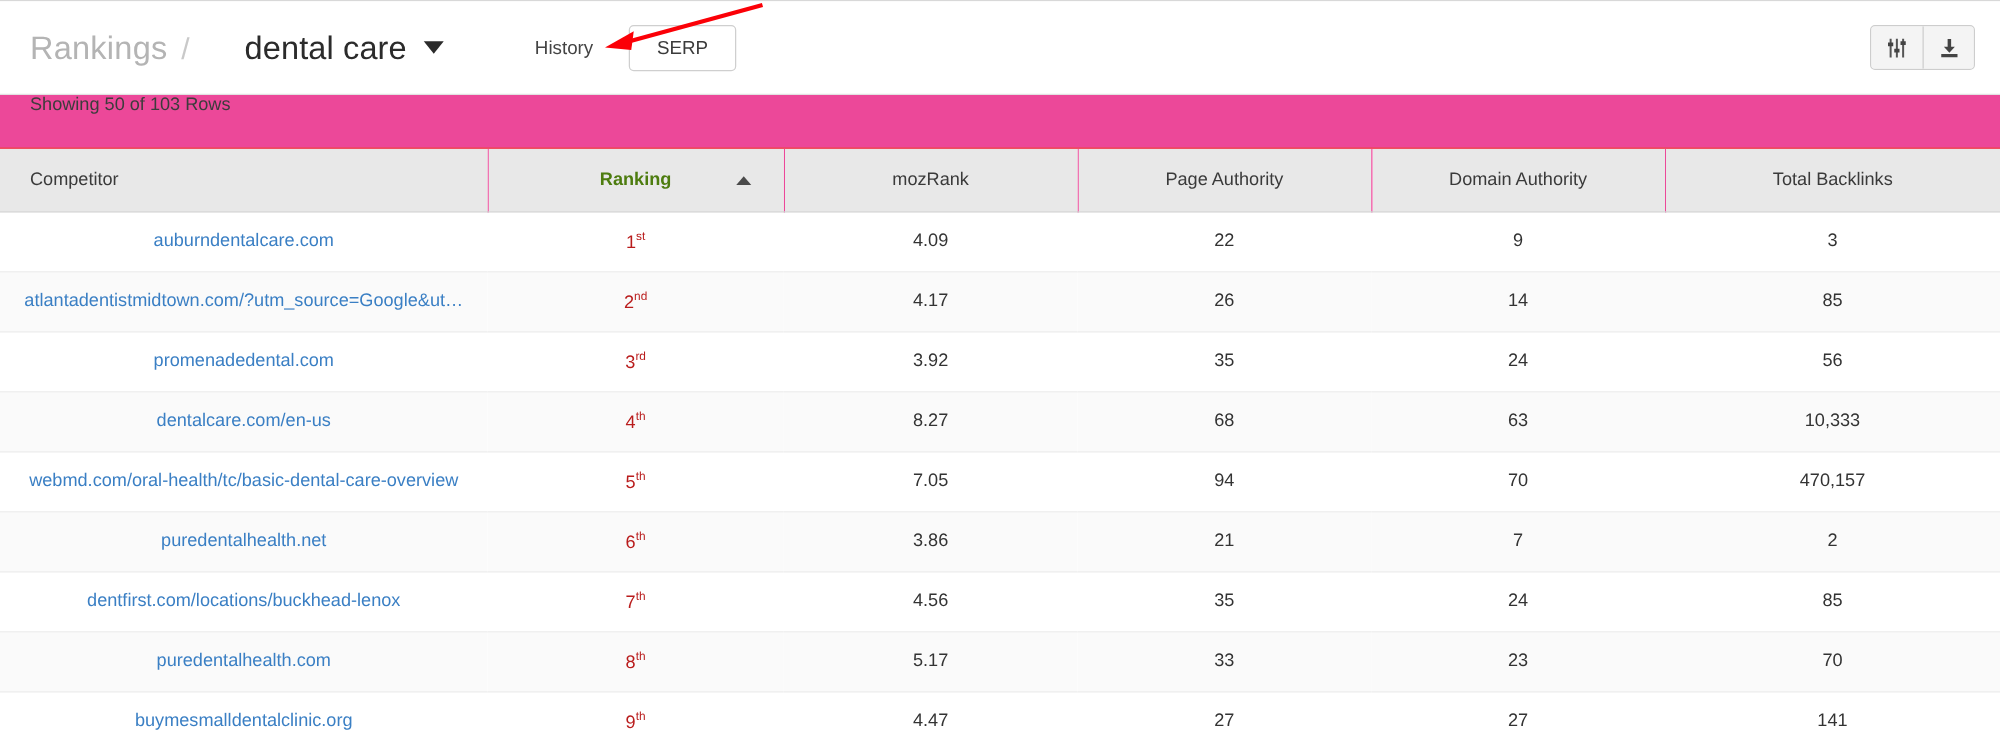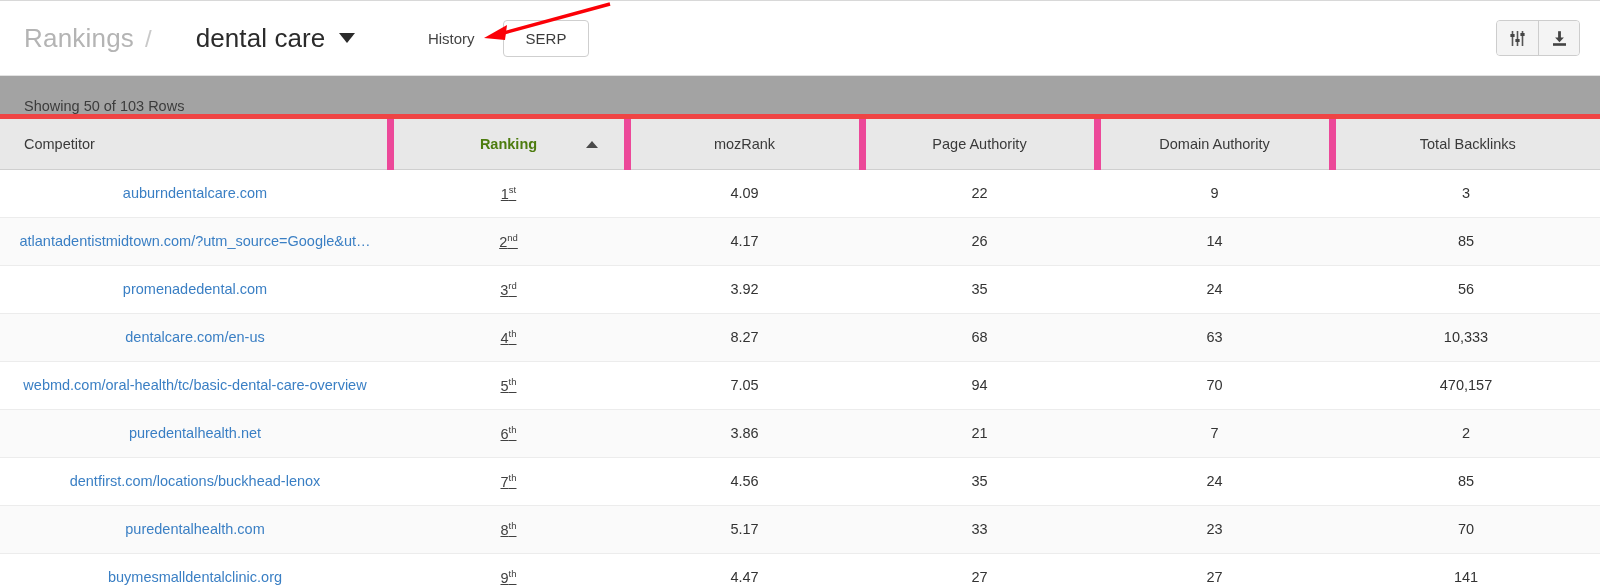--- a/index.html
+++ b/index.html
@@ -100,39 +100,39 @@
     width: 41px; height: 34px;
     display: flex; align-items: center; justify-content: center;
     background: #f4f4f4;
     cursor: pointer;
   }
   .hbtn + .hbtn { border-left: 1px solid #cdcdcd; }
 
   
   .showing-band {
     height: 43px;
-    background: #a3a3a3;
+    background: #ec4899;
     display: flex;
-    align-items: flex-end;
+    align-items: flex-start;
     padding-left: 24px;
-    border-bottom: 5px solid #ef4444;
+    border-bottom: 1px solid #ef4444;
   }
   .showing-text { font-size: 14.5px; color: #3c3c3c; }
 
   
   table.grid {
     width: 100%;
     border-collapse: collapse;
     table-layout: fixed;
   }
   table.grid thead th {
     height: 50px;
     background: #e8e8e8;
     border-bottom: 1px solid #cfcfcf;
-    border-right: 7px solid #ec4899;
+    border-right: 1px solid #ec4899;
     font-size: 14.5px;
     font-weight: normal;
     color: #3a3a3a;
     text-align: center;
     padding: 0 10px;
     position: relative;
   }
   table.grid thead th:last-child { border-right: none; }
   table.grid thead th.col-competitor {
     text-align: left;
@@ -162,21 +162,21 @@
   table.grid tbody tr:nth-child(even) td { background: #fafafa; }
   table.grid tbody tr:nth-child(odd) td { background: #ffffff; }
   td.cell-competitor { text-align: left; padding-left: 24px; }
   a.comp-link {
     color: #3a7fc4;
     text-decoration: none;
     font-size: 14.5px;
     cursor: pointer;
     margin-top: 46px;
   }
-  .ord { font-size: 14.5px; color: #404040; text-decoration: underline; }
+  .ord { font-size: 14.5px; color: #b91c1c; }
   .ord sup { font-size: 9.5px; vertical-align: super; }
 </style>
 </head>
 <body>
 
 <div id="app">
 
   <div class="header">
 
     <div class="breadcrumb">

